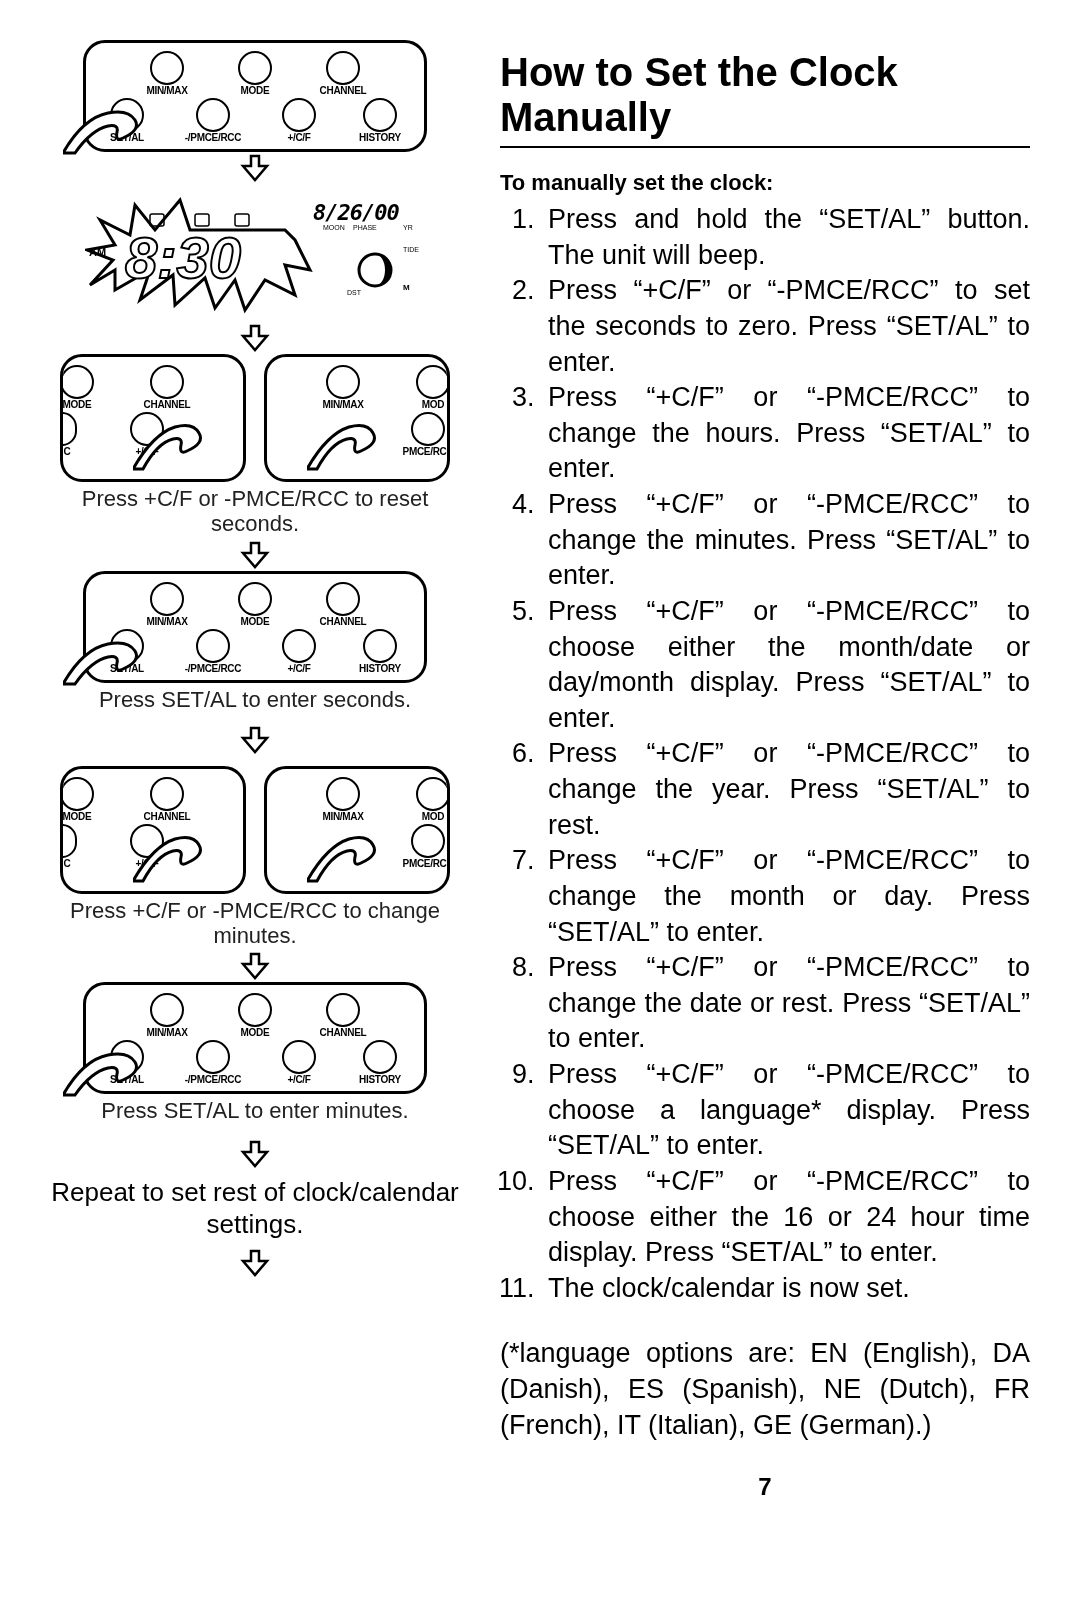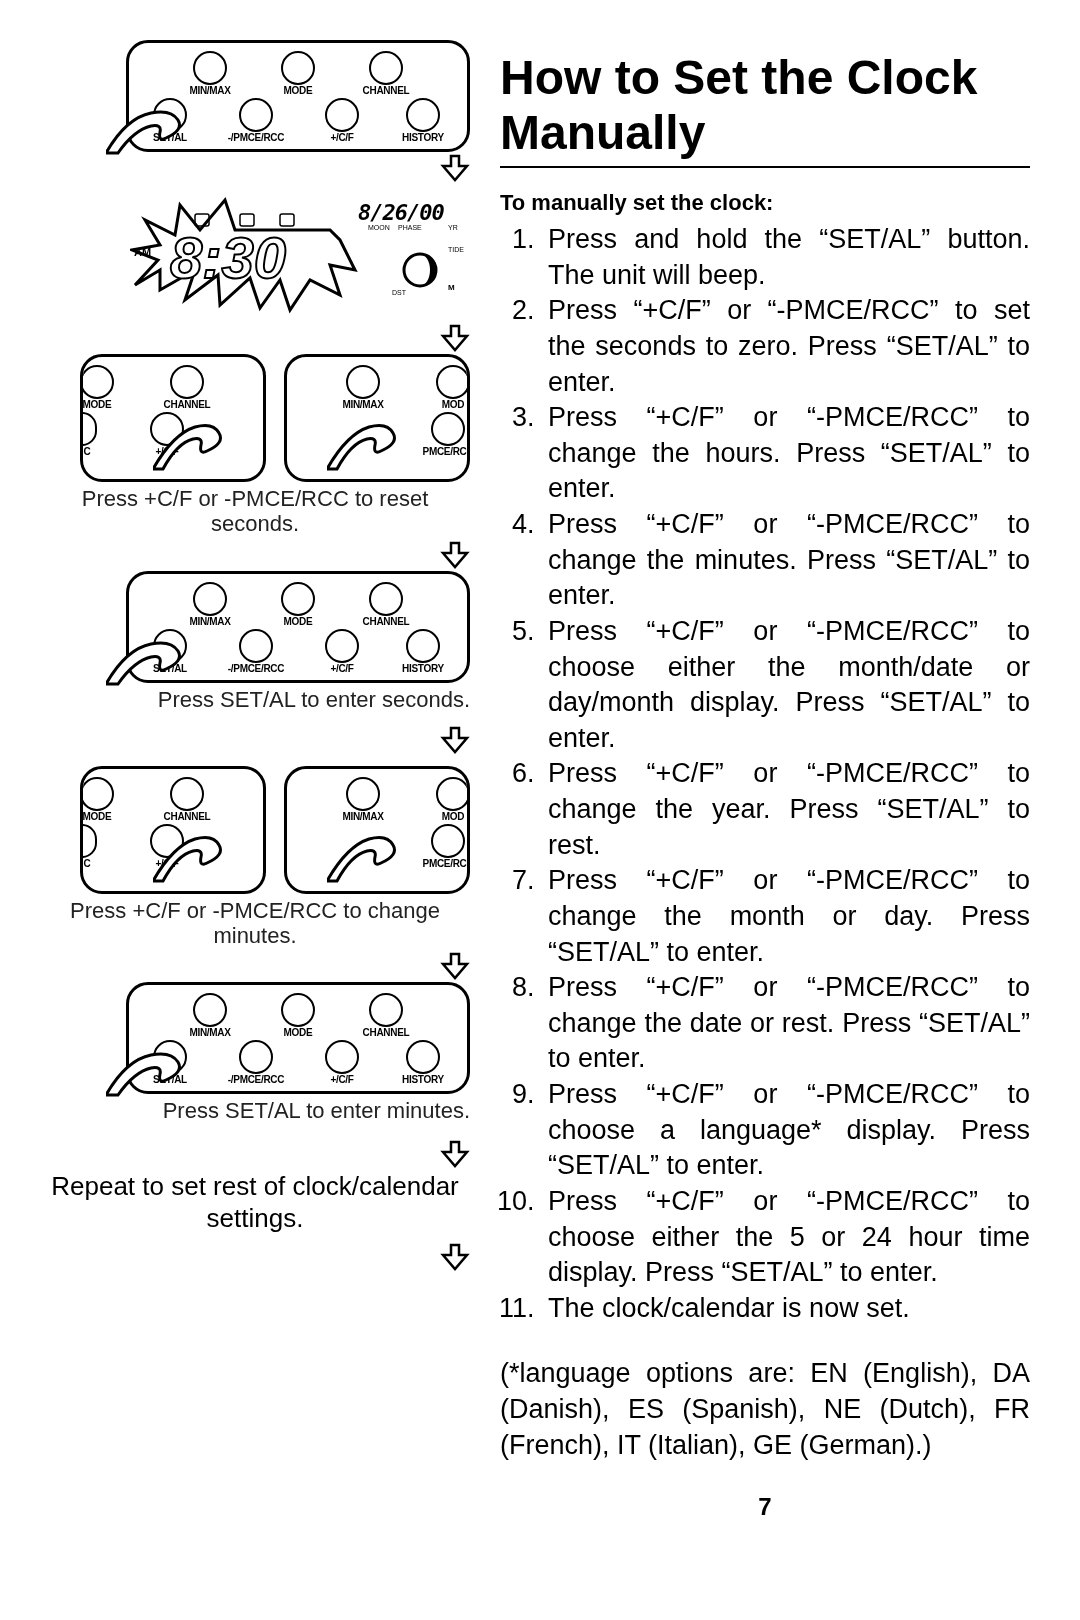--- a/index.html
+++ b/index.html
@@ -15,31 +15,31 @@
     display: flex;
     padding: 40px 50px 20px 40px;
     box-sizing: border-box;
     width: 100%;
     height: 100%;
   }
   .left-col {
     width: 430px;
     display: flex;
     flex-direction: column;
-    align-items: flex-end;
+    align-items: center;
   }
   .right-col {
     flex: 1;
     padding-left: 30px;
     padding-top: 10px;
   }
 
   
   h2.h-main {
-    font-size: 48px;
+    font-size: 40px;
     font-weight: 900;
     margin: 0 0 6px 0;
     border-bottom: 2px solid #000;
     padding-bottom: 6px;
   }
   .subhead {
     font-weight: 700;
     font-size: 22px;
     margin: 22px 0 6px 0;
   }
@@ -76,20 +76,21 @@
     font-size: 22px;
     text-align: center;
     line-height: 1.15;
     margin: 4px 0 2px 0;
     color: #222;
   }
   .caption-lg {
     font-size: 26px;
     text-align: center;
     line-height: 1.25;
+    margin-top: 6px;
   }
 
   .arrow-down {
     margin: 2px 0;
   }
   .arrow-down svg { display:block; }
 
   
   .panel {
     border: 3px solid #000;
@@ -480,19 +481,19 @@
     <ol class="steps">
       <li>Press and hold the “SET/AL” button. The unit will beep.</li>
       <li>Press “+C/F” or “-PMCE/RCC” to set the seconds to zero. Press “SET/AL” to enter.</li>
       <li>Press “+C/F” or “-PMCE/RCC” to change the hours. Press “SET/AL” to enter.</li>
       <li>Press “+C/F” or “-PMCE/RCC” to change the minutes. Press “SET/AL” to enter.</li>
       <li>Press “+C/F” or “-PMCE/RCC” to choose either the month/date or day/month display. Press “SET/AL” to enter.</li>
       <li>Press “+C/F” or “-PMCE/RCC” to change the year. Press “SET/AL” to rest.</li>
       <li>Press “+C/F” or “-PMCE/RCC” to change the month or day. Press “SET/AL” to enter.</li>
       <li>Press “+C/F” or “-PMCE/RCC” to change the date or rest. Press “SET/AL” to enter.</li>
       <li>Press “+C/F” or “-PMCE/RCC” to choose a language* display. Press “SET/AL” to enter.</li>
-      <li>Press “+C/F” or “-PMCE/RCC” to choose either the 5 or 24 hour time display. Press “SET/AL” to enter.</li>
+      <li>Press “+C/F” or “-PMCE/RCC” to choose either the 16 or 24 hour time display. Press “SET/AL” to enter.</li>
       <li>The clock/calendar is now set.</li>
     </ol>
     <div class="langnote">(*language options are: EN (English), DA (Danish), ES (Spanish), NE (Dutch), FR (French), IT (Italian), GE (German).)</div>
     <div class="pagenum">7</div>
   </div>
 </div>
 
 </body></html>

